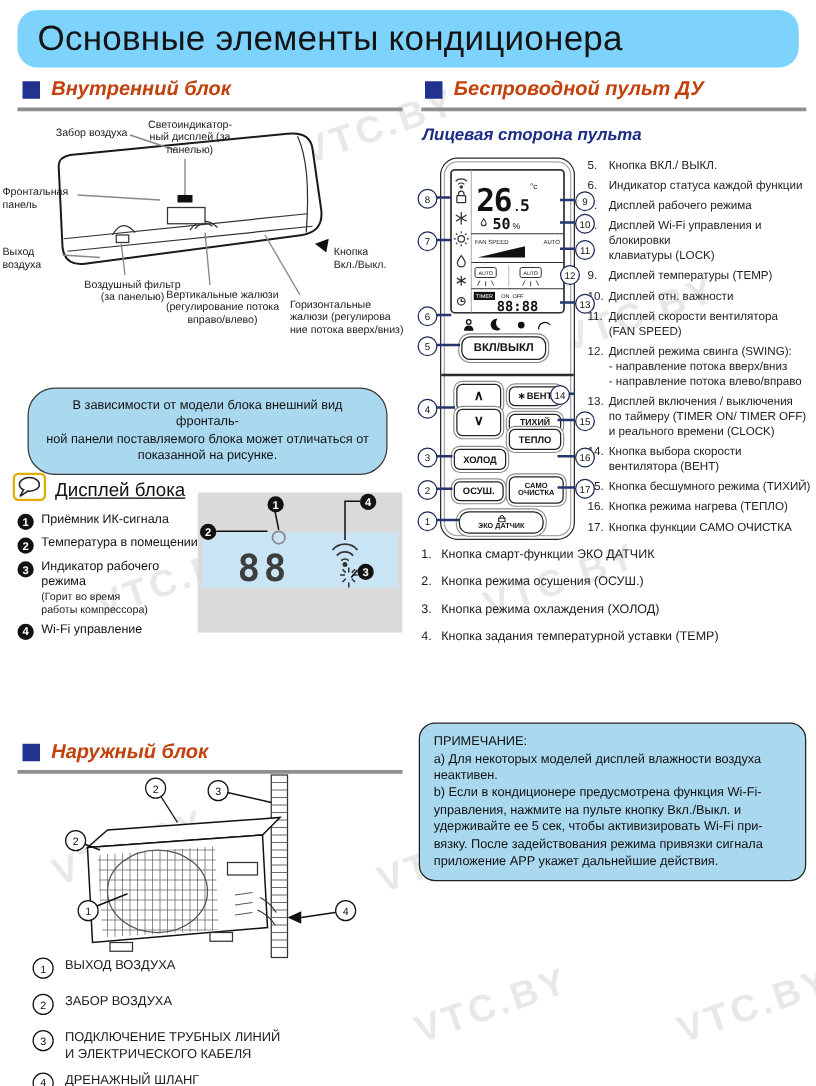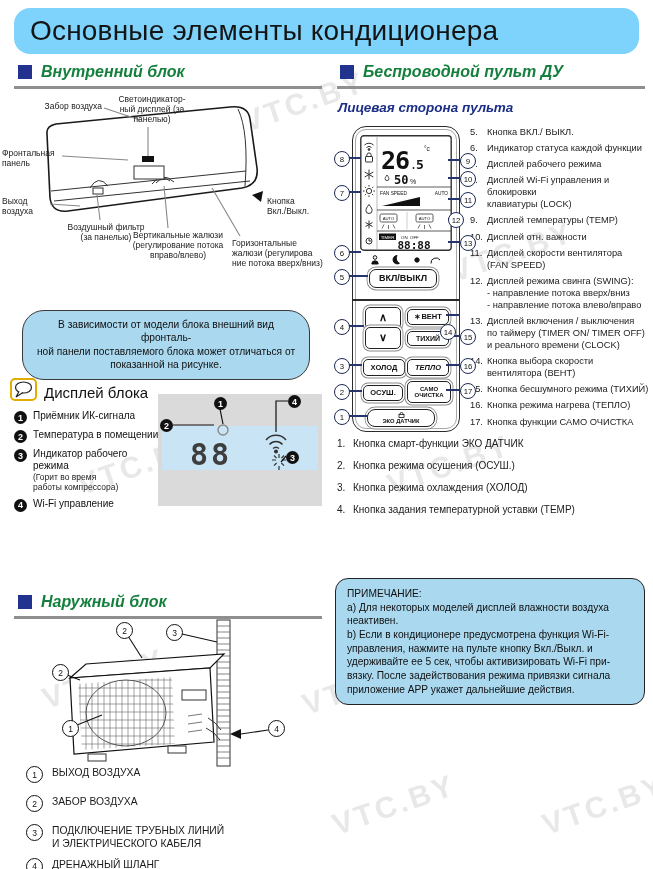--- a/index.html
+++ b/index.html
@@ -9,21 +9,21 @@
   
   .wm{position:absolute;font-weight:bold;font-size:30px;letter-spacing:3px;
       color:rgba(165,165,165,0.26);transform:rotate(-19deg);z-index:0;user-select:none;}
   
   .title-box{left:14px;top:8px;width:609px;height:46px;background:#7dd3fc;border-radius:16px;
       display:flex;align-items:center;padding-left:16px;z-index:2;}
   .title-box .t{font-size:28px;color:#141414;letter-spacing:0.2px;}
   
   .sec{display:flex;align-items:center;gap:9px;z-index:2;}
   .sec .sq{width:14px;height:14px;background:#21338f;flex:none;}
-  .sec .st{font-size:16px;font-weight:bold;font-style:italic;color:#15803d;}
+  .sec .st{font-size:16px;font-weight:bold;font-style:italic;color:#c2410c;}
   .rule{height:3px;background:#8f8f8f;z-index:2;}
   .subtitle{font-size:13.5px;font-weight:bold;font-style:italic;color:#1b2d86;z-index:2;}
   
   .lbl{position:absolute;font-size:8.5px;line-height:1.18;color:#1a1a1a;white-space:pre-line;z-index:3;}
   .c-r{text-align:right;} .c-c{text-align:center;}
   
   .bluenote{background:#aad8ef;border:1px solid #3a3a3a;border-radius:22px;padding:7px 10px;
       font-size:10.2px;line-height:1.32;color:#101010;text-align:center;white-space:pre-line;z-index:2;}
   .notebox{background:#aad8ef;border:1.5px solid #222;border-radius:13px;padding:8px 11px;
       font-size:10.2px;line-height:1.34;color:#101010;z-index:2;}
@@ -137,21 +137,21 @@
 (регулирование потока
 вправо/влево)</div>
     <div class="lbl" style="left:267px;top:104px;width:54px;">Кнопка
 Вкл./Выкл.</div>
   </div>
 
   <div class="abs bluenote" style="left:22px;top:310px;width:266px;">В зависимости от модели блока внешний вид фронталь-
 ной панели поставляемого блока может отличаться от
 показанной на рисунке.</div>
 
-  <div class="abs db-head" style="left:10px;top:378px;">
+  <div class="abs db-head" style="left:10px;top:378px;text-decoration:underline;">
     <svg width="27" height="23" viewBox="0 0 27 23">
       <rect x="1" y="1" width="25" height="21" rx="4" fill="#fff" stroke="#e0ae00" stroke-width="2"></rect>
       <ellipse cx="13.5" cy="9.5" rx="8" ry="5.5" fill="#fff" stroke="#222" stroke-width="1.2"></ellipse>
       <path d="M9,13.5 L6,19 L13,14.5" fill="#fff" stroke="#222" stroke-width="1.2"></path>
     </svg>
     <div class="txt">Дисплей блока</div>
   </div>
 
   <div class="abs leg" style="left:14px;top:410px;">
     <div class="leg-item">
@@ -288,21 +288,21 @@
     <div class="rbtn" style="left:16px;top:142px;width:66px;height:17px;font-size:9px;border-radius:7px;">ВКЛ/ВЫКЛ</div>
     <div class="rdiv"></div>
     <div class="rbtn" style="left:12px;top:180px;width:34px;height:20px;font-size:11px;">∧</div>
     <div class="rbtn" style="left:12px;top:200px;width:34px;height:20px;font-size:11px;">∨</div>
     <div class="rbtn" style="left:54px;top:182px;width:40px;height:14px;font-size:7.5px;gap:1px;">
       <span>∗</span>
       <span>ВЕНТ</span>
     </div>
     <div class="rbtn" style="left:54px;top:204px;width:40px;height:13px;font-size:7px;">ТИХИЙ</div>
     <div class="rbtn" style="left:10px;top:232px;width:40px;height:15px;font-size:7.5px;">ХОЛОД</div>
-    <div class="rbtn" style="left:54px;top:232px;width:40px;height:15px;font-size:7.5px;font-style:italic;">ТЕПЛО</div>
+    <div class="rbtn" style="left:54px;top:216px;width:40px;height:15px;font-size:7.5px;">ТЕПЛО</div>
     <div class="rbtn" style="left:10px;top:258px;width:38px;height:14px;font-size:7.5px;">ОСУШ.</div>
     <div class="rbtn" style="left:54px;top:254px;width:42px;height:20px;font-size:6px;">САМО
 ОЧИСТКА</div>
     <div class="rbtn" style="left:14px;top:282px;width:66px;height:16px;font-size:5.8px;flex-direction:column;border-radius:8px;gap:0;">
       <svg width="7" height="6" viewBox="0 0 7 6">
           <rect x="1" y="2.5" width="5" height="3" fill="none" stroke="#111" stroke-width="0.8"></rect>
           <path d="M2,2.5 v-0.6 a1.5,1.5 0 0 1 3,0 v0.6" fill="none" stroke="#111" stroke-width="0.8"></path>
         </svg>
       <span>ЭКО ДАТЧИК</span>
     </div>
@@ -323,21 +323,21 @@
   <div class="ln" style="left:347px;top:325px;width:17px;"></div>
   <div class="ln" style="left:347px;top:364px;width:15px;"></div>
   <div class="ln" style="left:347px;top:390px;width:15px;"></div>
   <div class="ln" style="left:347px;top:415px;width:21px;"></div>
 
   <div class="co" style="left:460px;top:153px;">9</div>
   <div class="co" style="left:460px;top:171px;">10</div>
   <div class="co" style="left:460px;top:192px;">11</div>
   <div class="co" style="left:448px;top:212px;">12</div>
   <div class="co" style="left:460px;top:235px;">13</div>
-  <div class="co" style="left:440px;top:308px;margin-top:16px;">14</div>
+  <div class="co" style="left:440px;top:308px;">14</div>
   <div class="co" style="left:460px;top:329px;">15</div>
   <div class="co" style="left:460px;top:358px;">16</div>
   <div class="co" style="left:460px;top:383px;">17</div>
   <div class="ln" style="left:448px;top:159px;width:12px;"></div>
   <div class="ln" style="left:448px;top:177px;width:12px;"></div>
   <div class="ln" style="left:448px;top:198px;width:12px;"></div>
   <div class="ln" style="left:448px;top:218px;width:12px;"></div>
   <div class="ln" style="left:448px;top:241px;width:12px;"></div>
   <div class="ln" style="left:446px;top:314px;width:14px;"></div>
   <div class="ln" style="left:446px;top:335px;width:14px;"></div>

